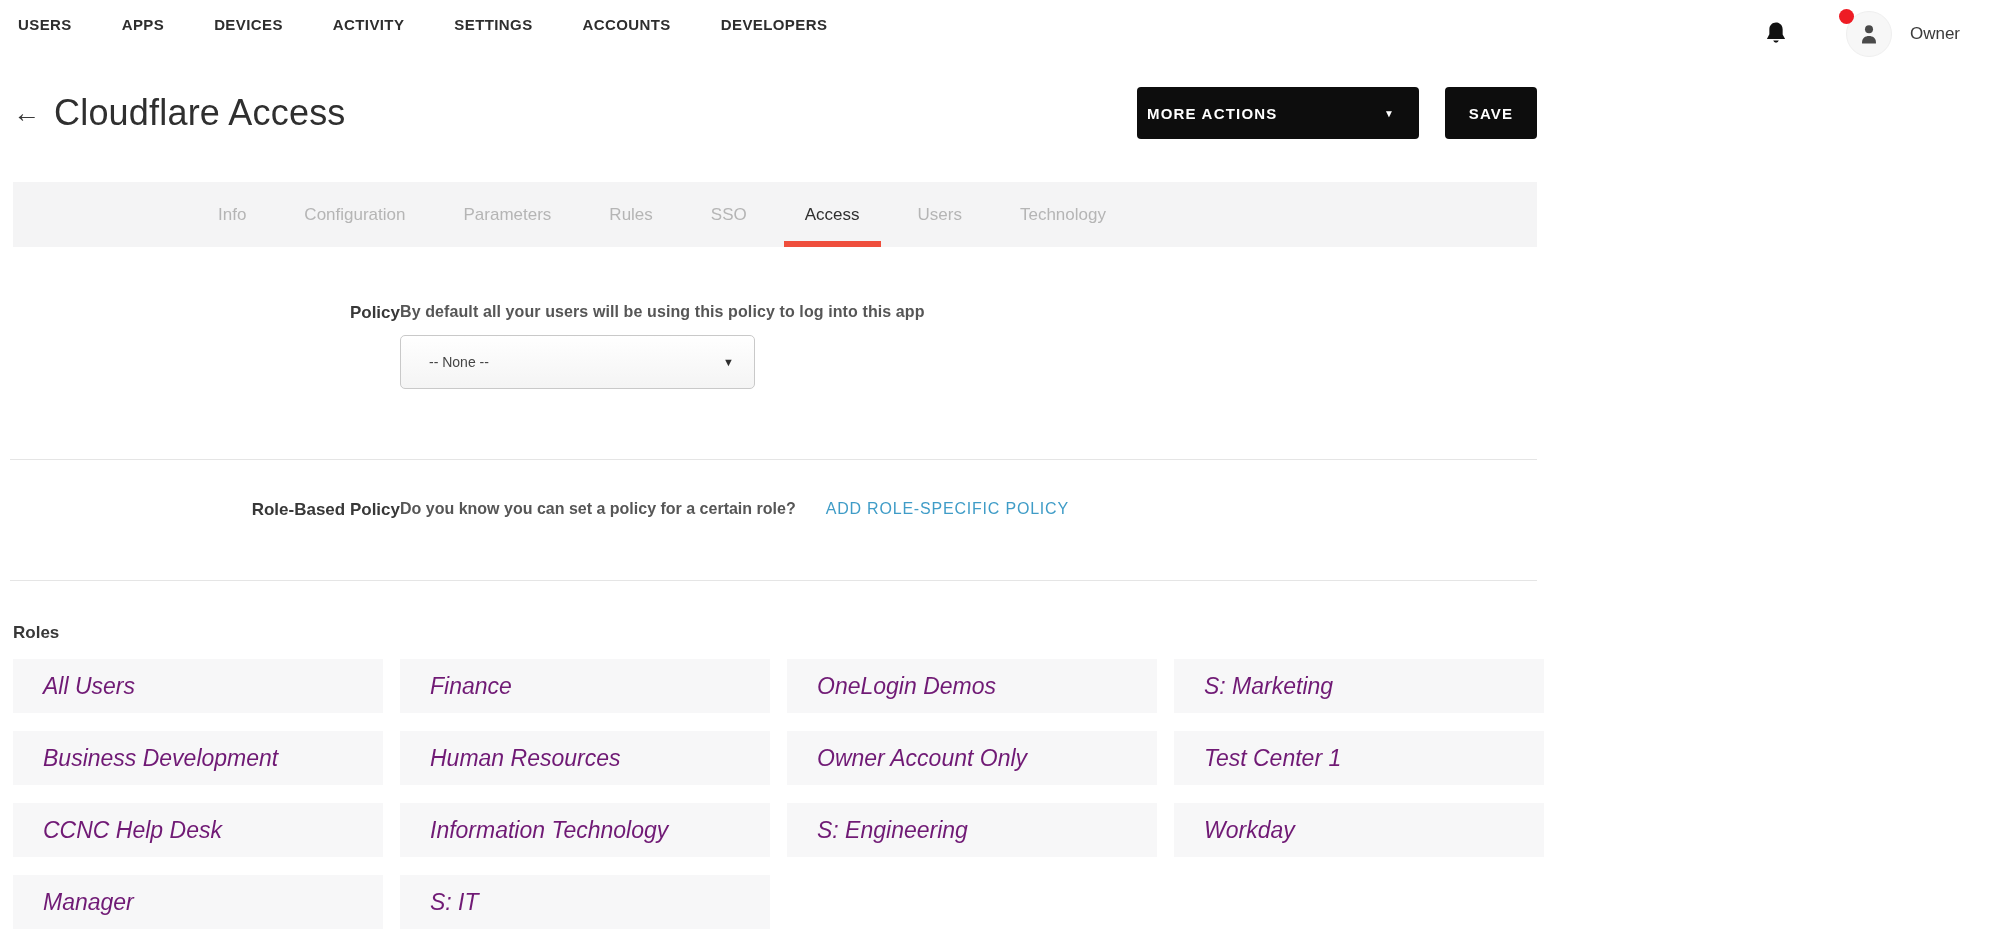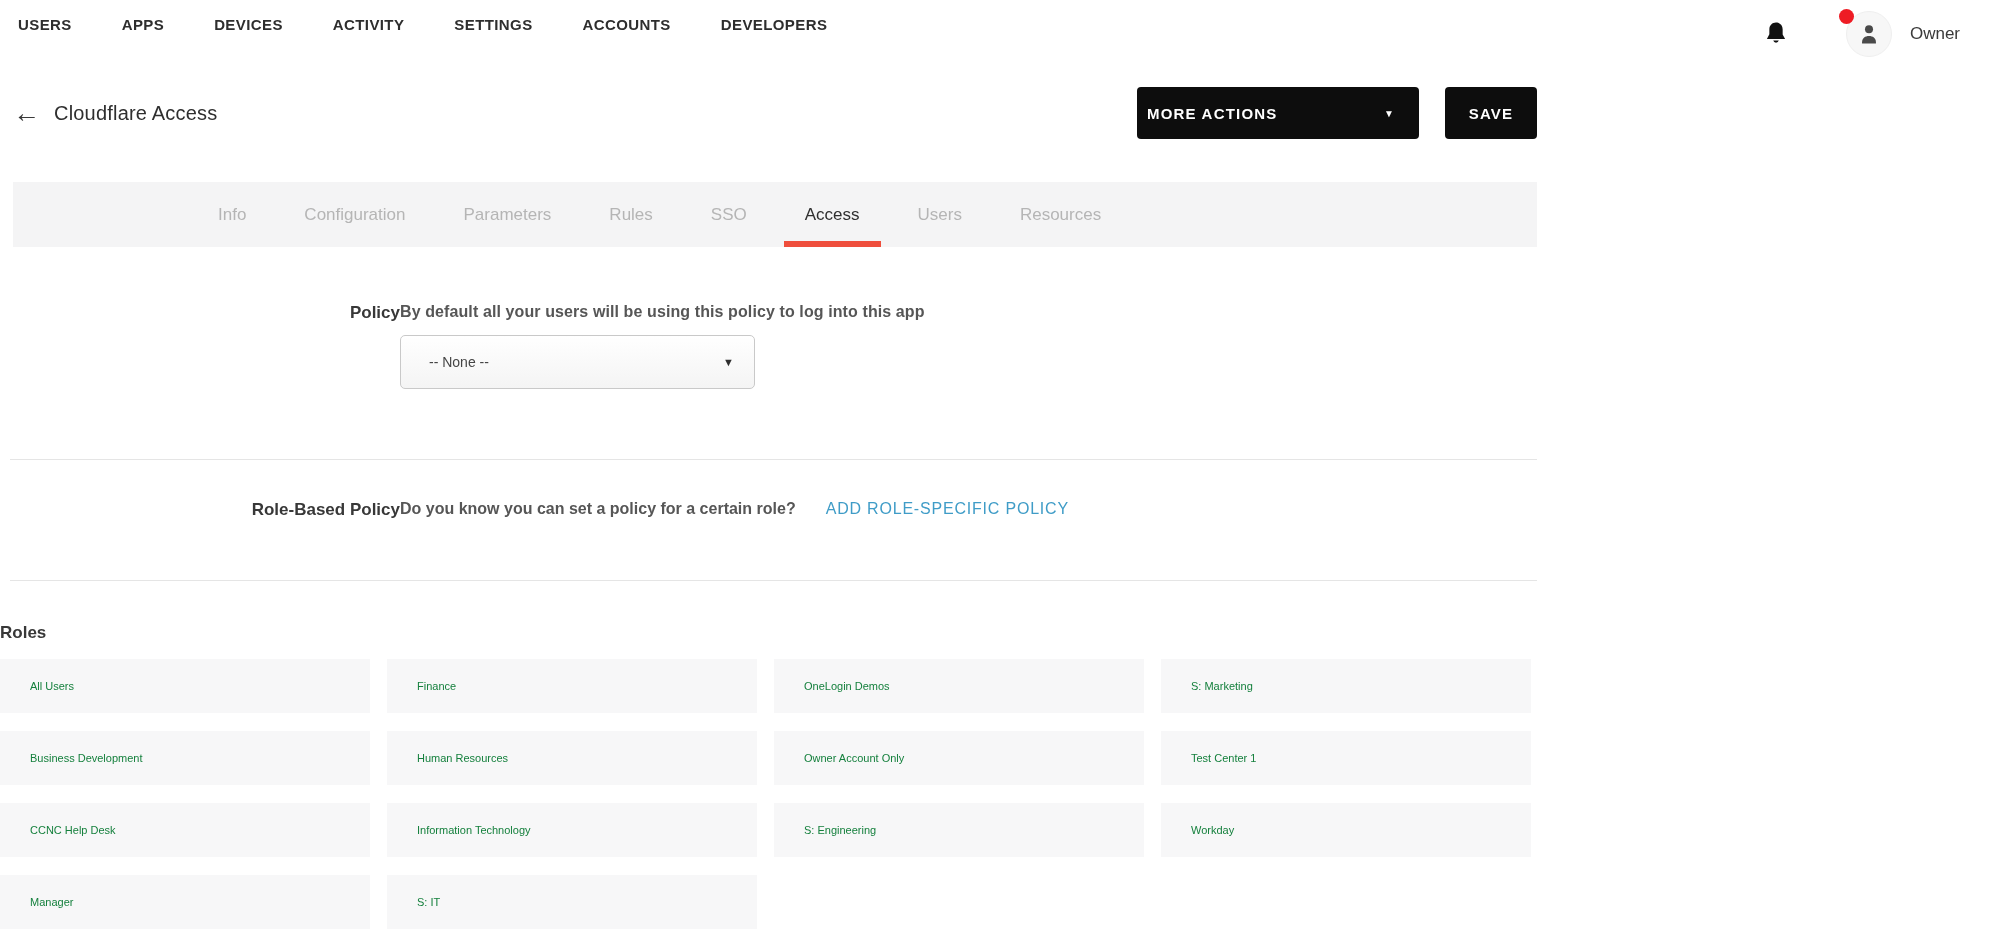--- a/index.html
+++ b/index.html
@@ -41,21 +41,21 @@
     background: #ee1c24;
   }
   .owner-label { font-size: 17px; color: #3a3a3a; font-weight: 400; cursor: pointer; }
 
   
   .page-header {
     margin: 45px 0 0 13px; width: 1524px;
     display: flex; align-items: center;
   }
   .back-arrow { font-size: 27px; color: #3a3a3a; margin-right: 14px; cursor: pointer; line-height: 1; }
-  .page-title { font-size: 20px; font-weight: 500; color: #2f2f2f; letter-spacing: 0.2px; }
+  .page-title { font-size: 36px; font-weight: 500; color: #2f2f2f; letter-spacing: 0.2px; }
   .header-buttons { margin-left: auto; display: flex; align-items: center; gap: 26px; }
   .btn {
     background: #0d0d0d; color: #ffffff; border: none; border-radius: 4px;
     height: 52px; font-family: "Liberation Sans", sans-serif;
     font-size: 15px; font-weight: 700; letter-spacing: 1.2px;
     cursor: pointer; text-transform: uppercase;
   }
   .btn-more {
     width: 282px; display: flex; align-items: center; justify-content: space-between;
     padding: 0 24px 0 10px;
@@ -103,33 +103,34 @@
   .section-rbp { margin-top: 40px; }
   .rbp-line { display: flex; align-items: baseline; }
   .rbp-question { font-size: 16px; font-weight: 700; color: #565656; }
   .rbp-link {
     margin-left: 30px; font-size: 16px; font-weight: 500;
     color: #3f9cc7; letter-spacing: 0.8px; text-decoration: none;
     text-transform: uppercase; cursor: pointer;
   }
 
   
-  .roles-block { margin-top: 42px; }
+  .roles-block { margin-left: 13px; margin-top: 42px; }
   .roles-label { font-size: 17px; font-weight: 700; color: #383838; }
   .roles-grid {
     margin-top: 16px;
     display: grid;
     grid-template-columns: repeat(4, 370px);
     column-gap: 17px; row-gap: 18px;
   }
   .chip {
     height: 54px; background: #f7f7f8;
     display: flex; align-items: center;
-    padding-left: 30px; font-size: 11px; color: #15803d;
+    padding-left: 30px; font-size: 23px; color: #701a75;
     cursor: pointer;
+    font-style: italic;
   }
 </style>
 </head>
 <body>
 
 <div class="topnav">
   <span class="nav-item">USERS</span>
   <span class="nav-item">APPS</span>
   <span class="nav-item">DEVICES</span>
   <span class="nav-item">ACTIVITY</span>
@@ -166,21 +167,21 @@
 </div>
 
 <div class="tabbar">
   <div class="tab">Info</div>
   <div class="tab">Configuration</div>
   <div class="tab">Parameters</div>
   <div class="tab">Rules</div>
   <div class="tab">SSO</div>
   <div class="tab active">Access</div>
   <div class="tab">Users</div>
-  <div class="tab">Resources</div>
+  <div class="tab">Technology</div>
 </div>
 
 <div class="section section-policy">
   <div class="section-label">Policy</div>
   <div>
     <div class="policy-help">By default all your users will be using this policy to log into this app</div>
     <div class="select-box">
       <span class="select-value">-- None --</span>
       <span class="select-caret">▼</span>
     </div>

